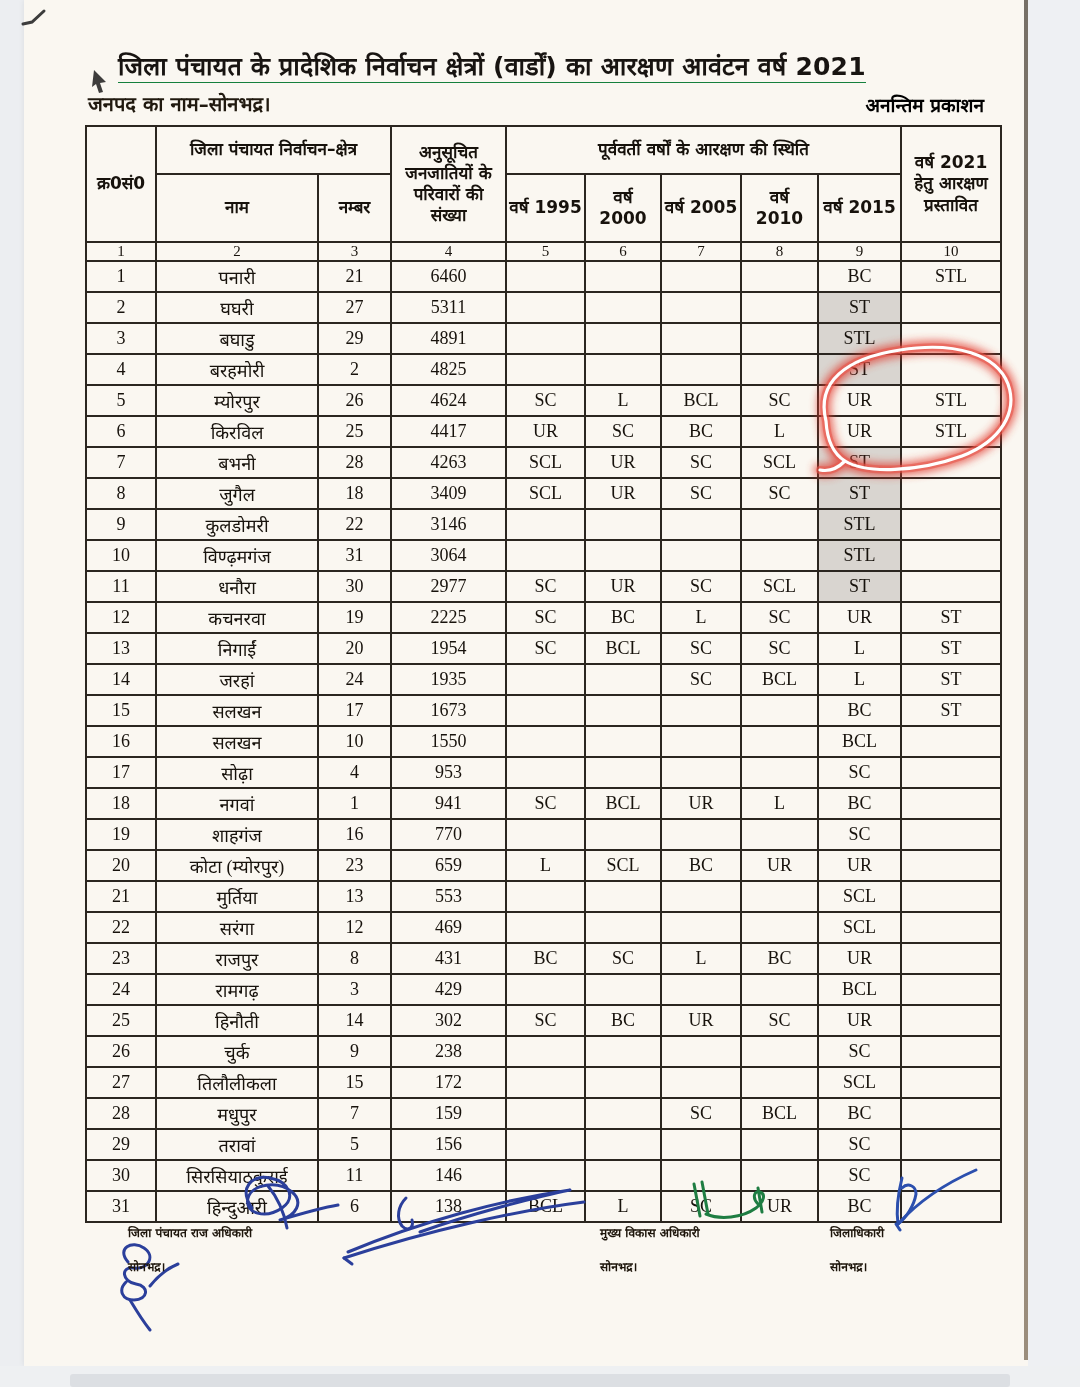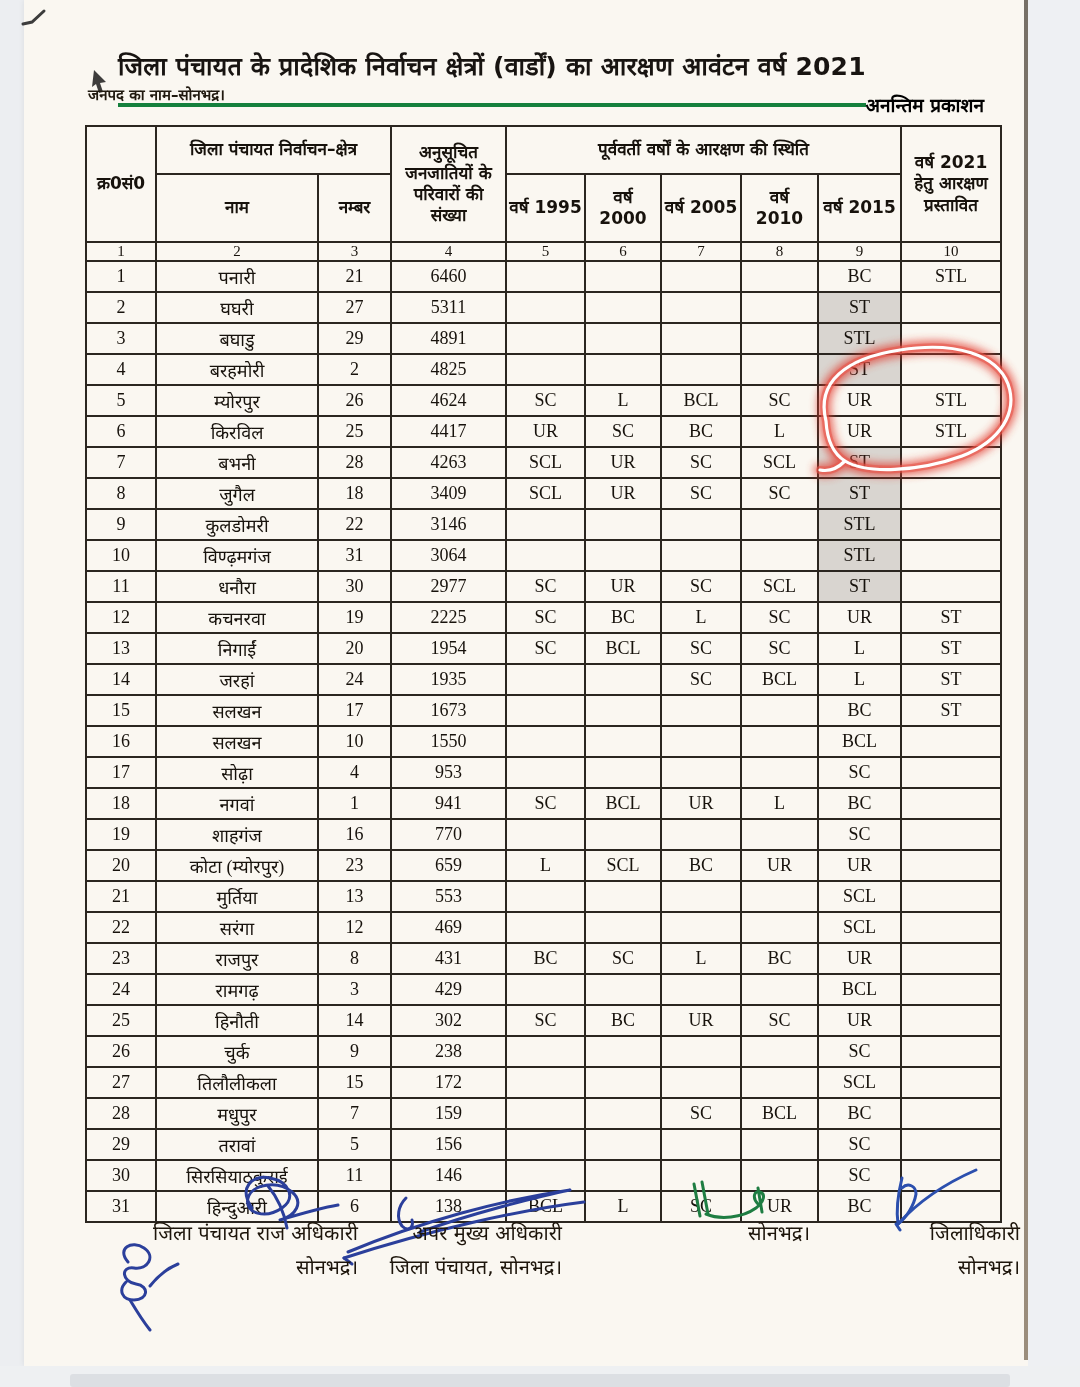--- a/index.html
+++ b/index.html
@@ -36,23 +36,23 @@
   .bottom-bar{
     position:absolute;left:70px;top:1374px;width:940px;height:13px;
     background:#dcdfe3;border-radius:3px;
   }
   
   .title{
     position:absolute;left:118px;top:48px;width:880px;
     font-size:25px;font-weight:700;color:#181411;
     letter-spacing:.2px;
   }
-  .title span{border-bottom:4px solid #15803d;padding-bottom:21px;display:inline-block;}
+  .title span{border-bottom:1px solid #15803d;padding-bottom:0;display:inline-block;}
   .subhead-left{
-    position:absolute;left:88px;top:84px;font-size:15px;font-weight:700;color:#20190f;
+    position:absolute;left:88px;top:90px;font-size:20px;font-weight:700;color:#20190f;
   }
   .subhead-right{
     position:absolute;right:96px;top:92px;font-size:19px;font-weight:700;color:#000000;
   }
   
   table.main{
     position:absolute;left:85px;top:125px;
     border-collapse:collapse;table-layout:fixed;width:915px;
     color:#17120c;
   }
@@ -72,22 +72,22 @@
   tr.colnum-row td{height:17px;font-size:15px;line-height:1;}
   td.name-cell{
     text-align:left;padding-left:7px;
     font-family:"DejaVu Sans",sans-serif;font-size:16.5px;margin-top:37px;
   }
   td.shaded{background:#d9d5d0;}
   
   .artifact{position:absolute;pointer-events:none;}
   
   .sig-label{
-    position:absolute;text-align:right;color:#1d150b;
-    font-size:20px;font-weight:400;line-height:34px;
+    position:absolute;text-align:left;color:#1d150b;
+    font-size:12px;font-weight:700;line-height:34px;
   }
   svg{display:block;}
   .overlay{position:absolute;left:0;top:0;pointer-events:none;}
 </style>
 </head>
 <body>
 
 <div id="stage">
 
   <div class="paper"></div>
@@ -567,25 +567,22 @@
         <path d="M898 1224 C916 1204 944 1184 976 1170"></path>
         <path d="M896 1224 L900 1230"></path>
       </g>
     </g>
   </svg>
 
   <div class="sig-label" style="left:128px;top:1216px;width:230px">
     <div>जिला पंचायत राज अधिकारी</div>
     <div>सोनभद्र।</div>
   </div>
-  <div class="sig-label" style="left:352px;top:1216px;width:210px">
-    <div>अपर मुख्य अधिकारी</div>
-    <div>जिला पंचायत, सोनभद्र।</div>
-  </div>
   <div class="sig-label" style="left:600px;top:1216px;width:210px">
+    <div>मुख्य विकास अधिकारी</div>
     <div>सोनभद्र।</div>
   </div>
   <div class="sig-label" style="left:830px;top:1216px;width:190px">
     <div>जिलाधिकारी</div>
     <div>सोनभद्र।</div>
   </div>
 
 </div>
 
 </body></html>

